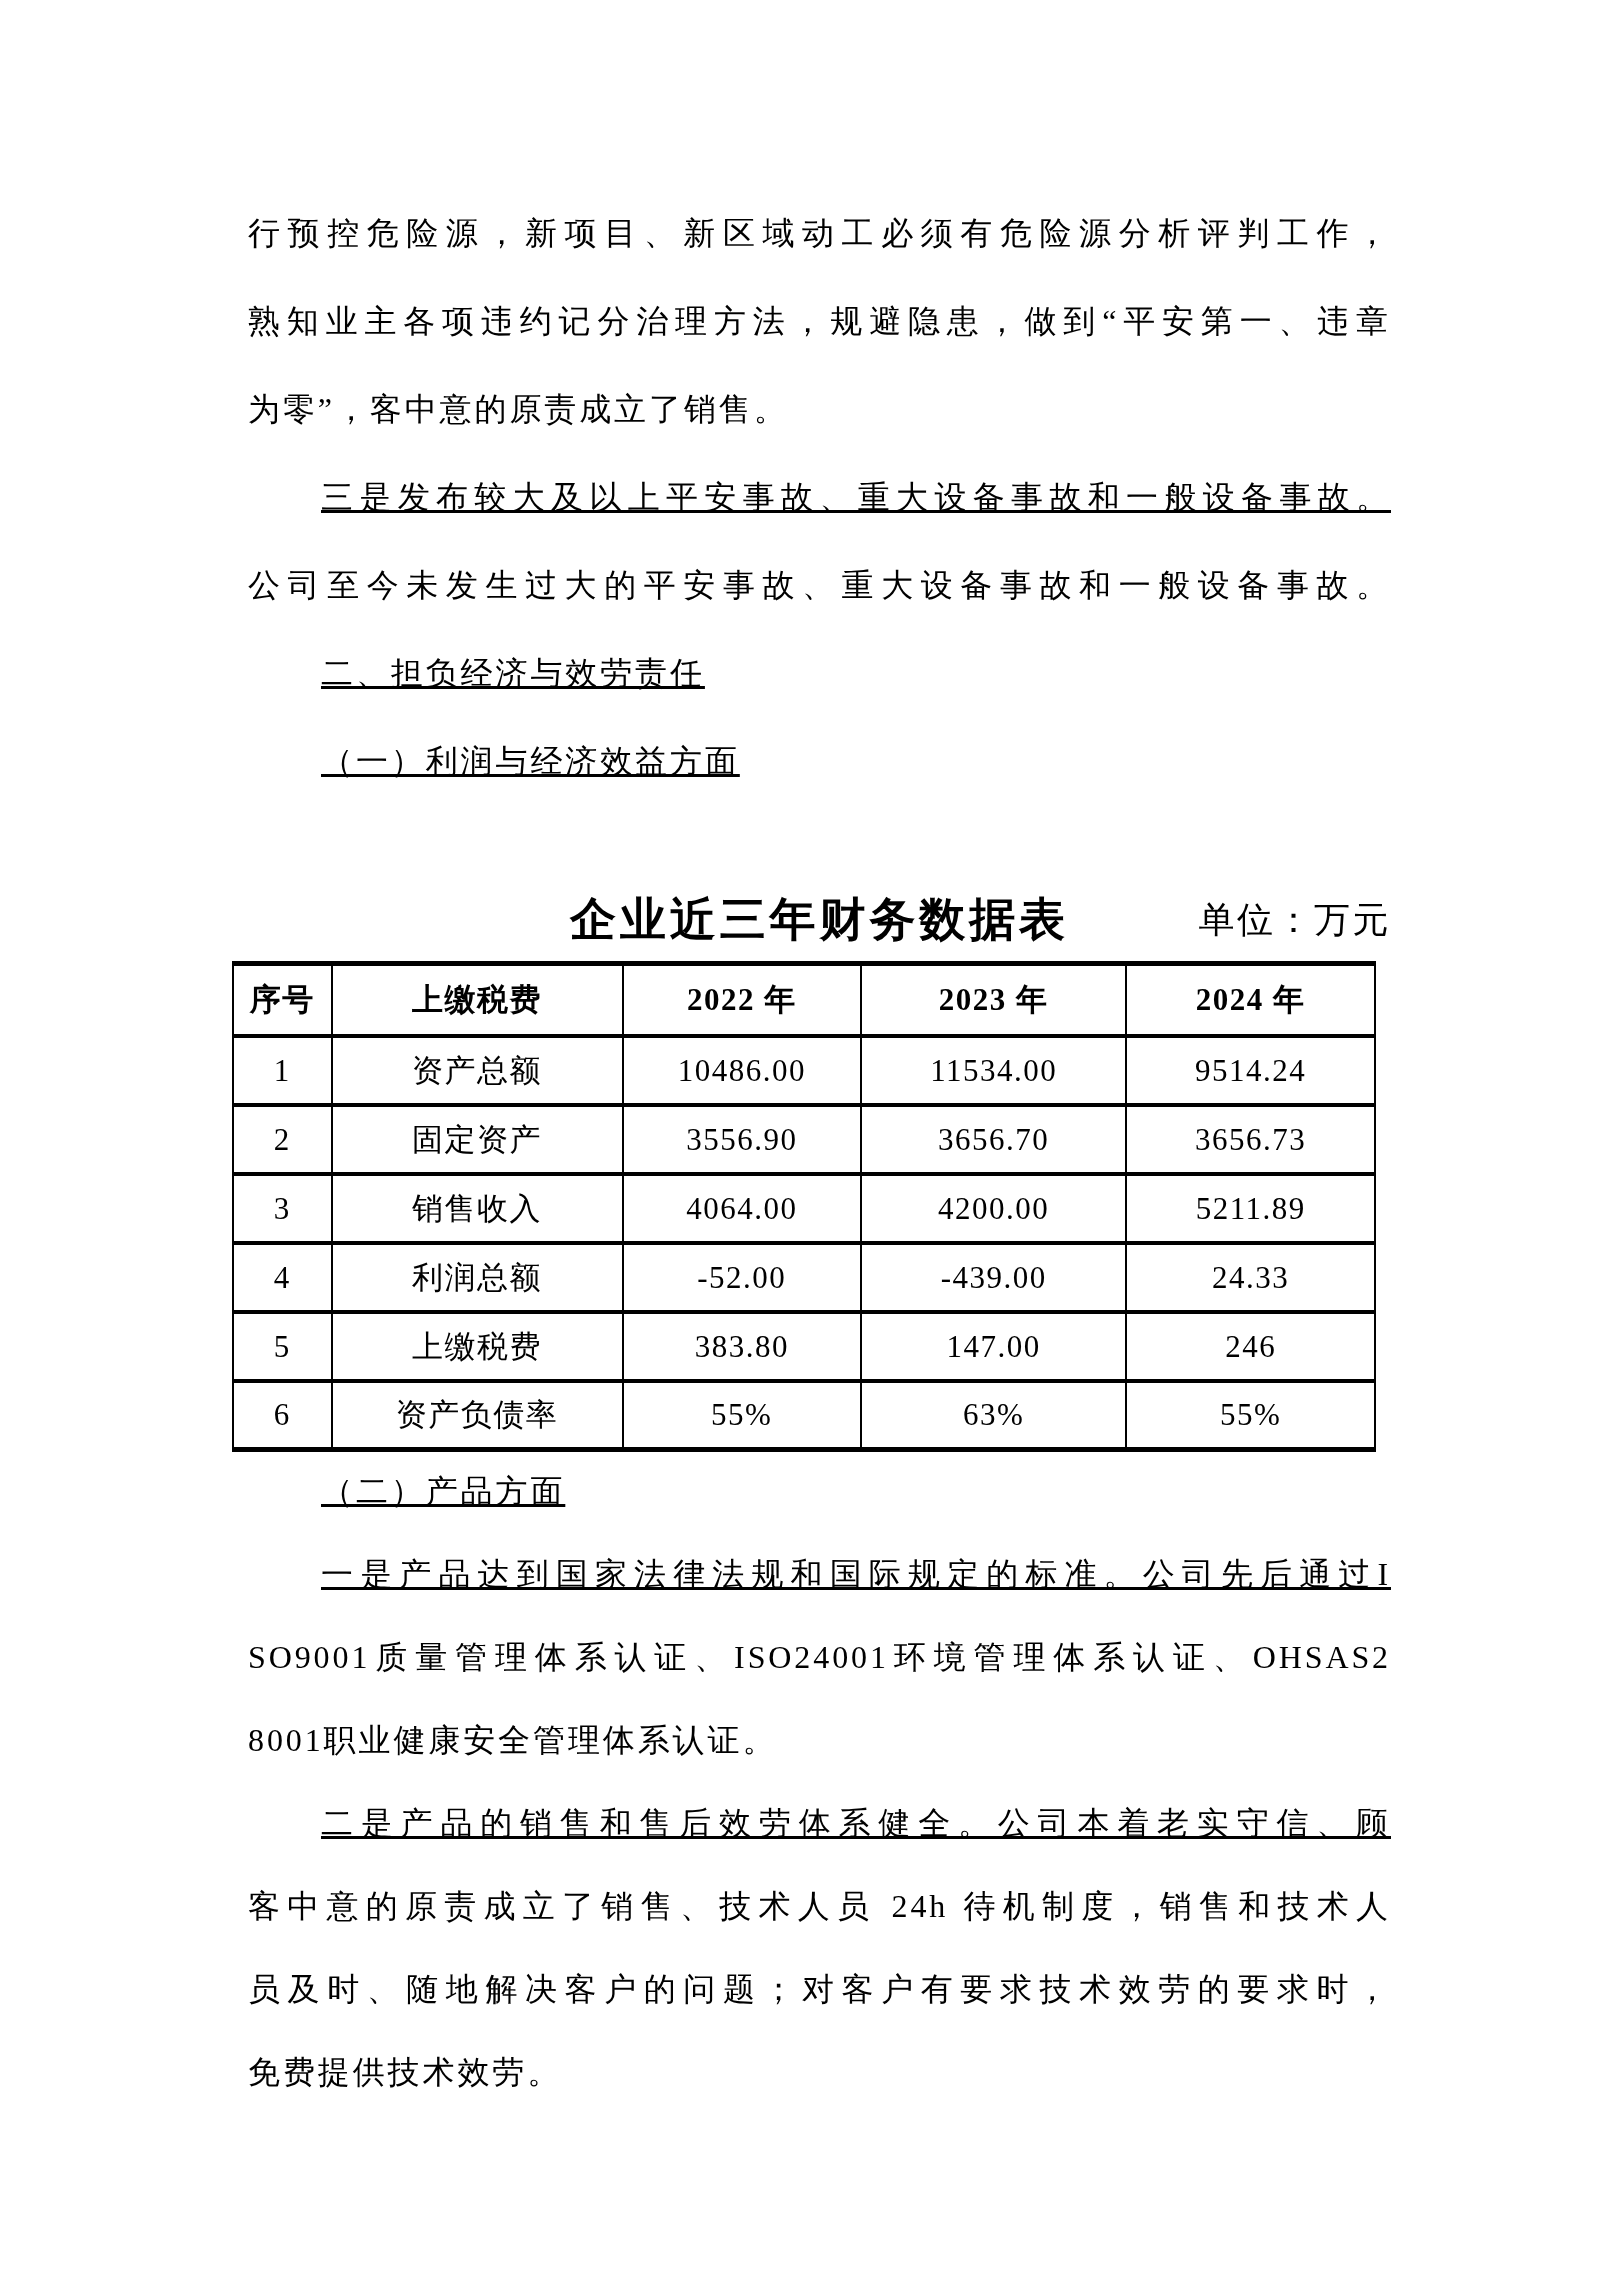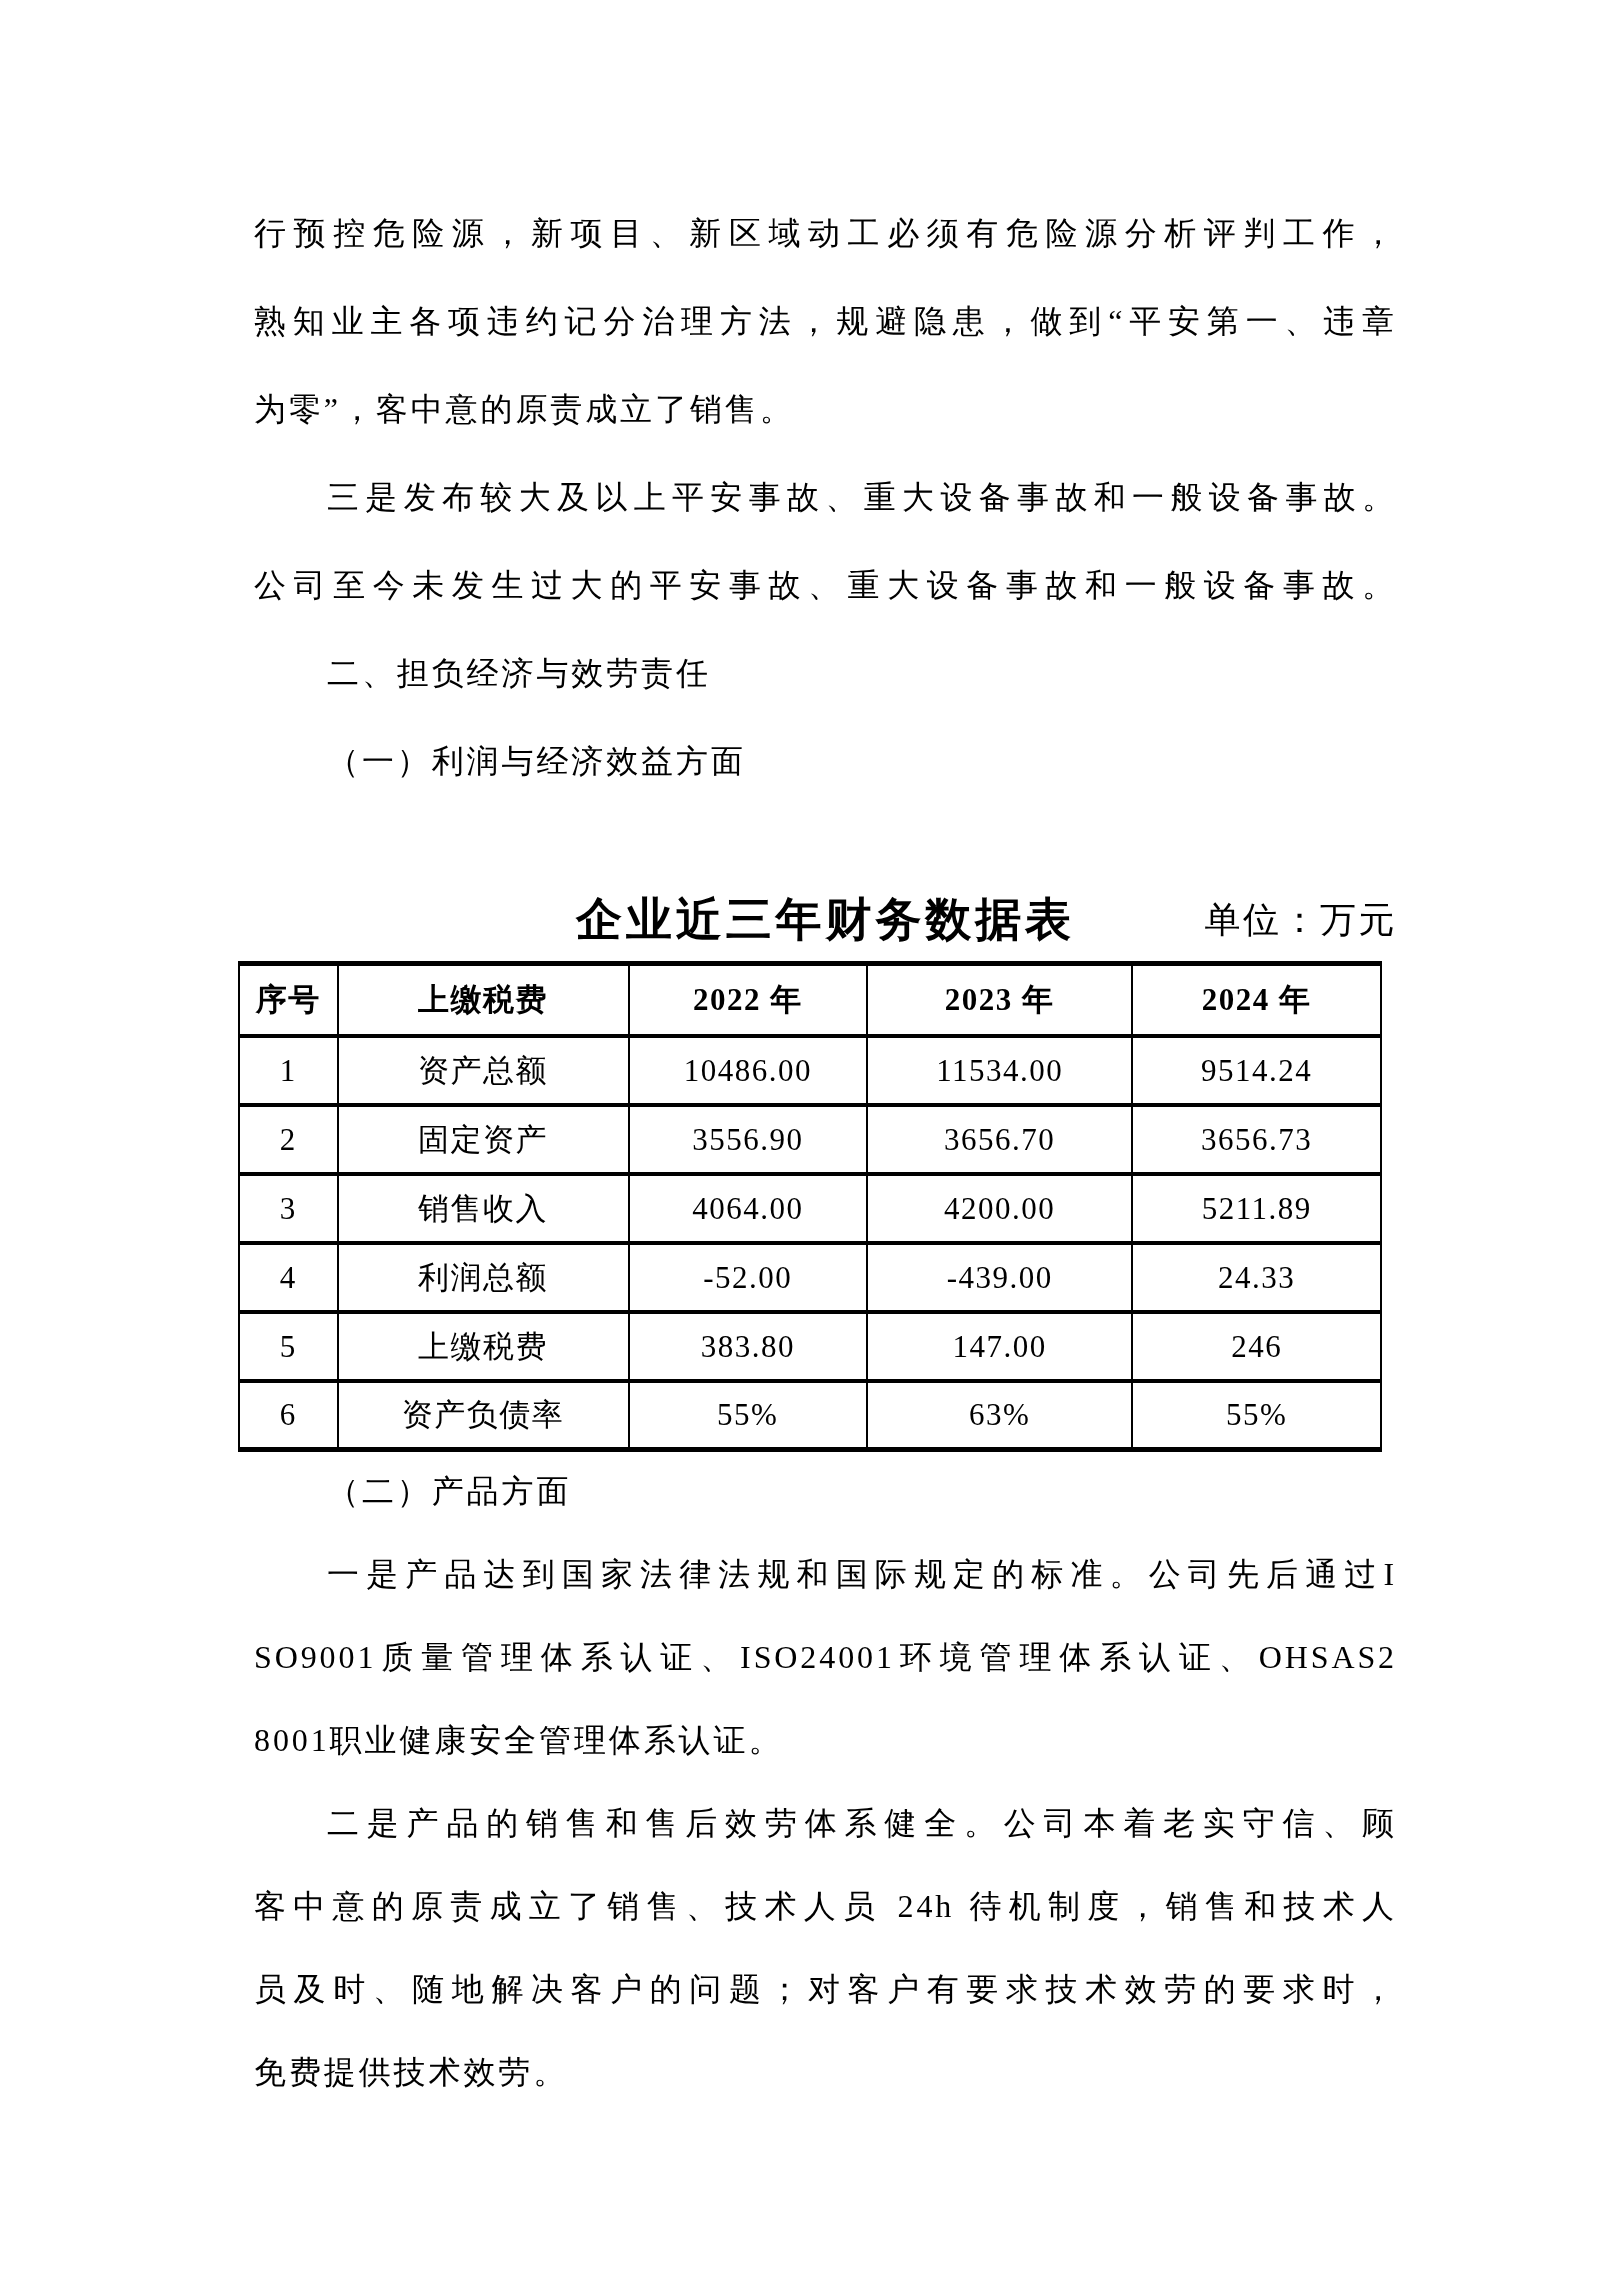--- a/index.html
+++ b/index.html
@@ -4,37 +4,37 @@
 <style>
   html, body { margin: 0; padding: 0; }
   body {
     width: 1623px; height: 2295px;
     background: #ffffff;
     color: #000000;
     font-family: "Liberation Serif", "DejaVu Serif", serif;
     position: relative;
     overflow: hidden;
   }
-  .page { position: absolute; left: 0; top: 0; width: 1376px; height: 2295px; background: #ffffff; margin-left: 6px; }
+  .page { position: absolute; left: 0; top: 0; width: 1376px; height: 2295px; background: #ffffff; }
 
   .textblock { position: absolute; left: 248px; width: 1143px; }
   #top-block { top: 189px; }
   #bottom-block { top: 1450px; }
 
   .line {
     font-size: 32px;
     letter-spacing: 2.9px;
     text-align: justify;
     text-align-last: justify;
     text-justify: inter-character;
     white-space: pre;
   }
   #top-block .line { height: 88px; line-height: 88px; }
   #bottom-block .line { height: 83px; line-height: 83px; }
-  .line.indent { text-indent: 73px; }
+  .line.indent { text-indent: 73px; text-decoration: underline; }
   .line.short { text-align: left; text-align-last: left; }
 
   .caption-row {
     position: absolute; left: 248px; top: 883px;
     width: 1143px; height: 74px; line-height: 74px;
   }
   .caption-title {
     position: absolute; left: 0; width: 100%;
     text-align: center;
     font-size: 46px; font-weight: bold; letter-spacing: 3.9px;

